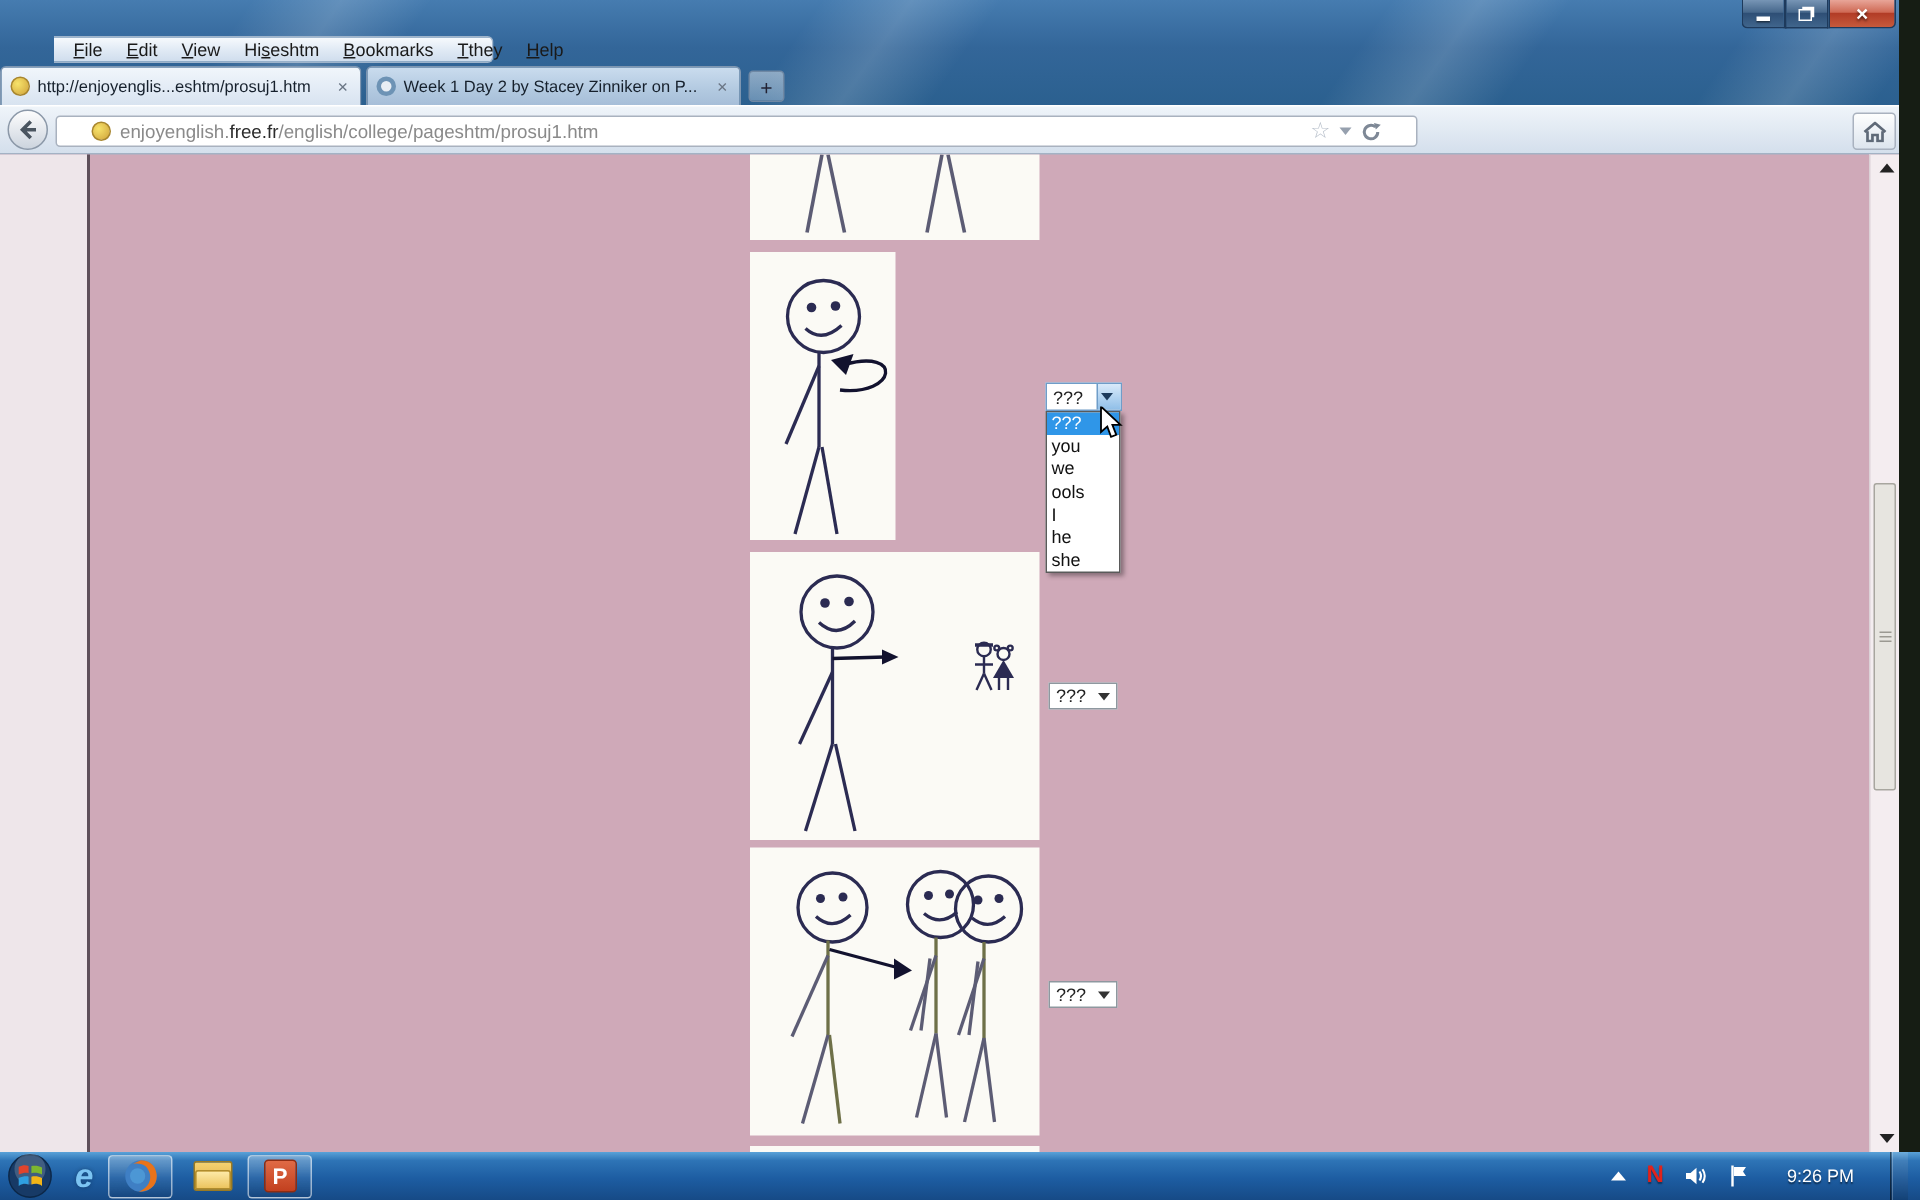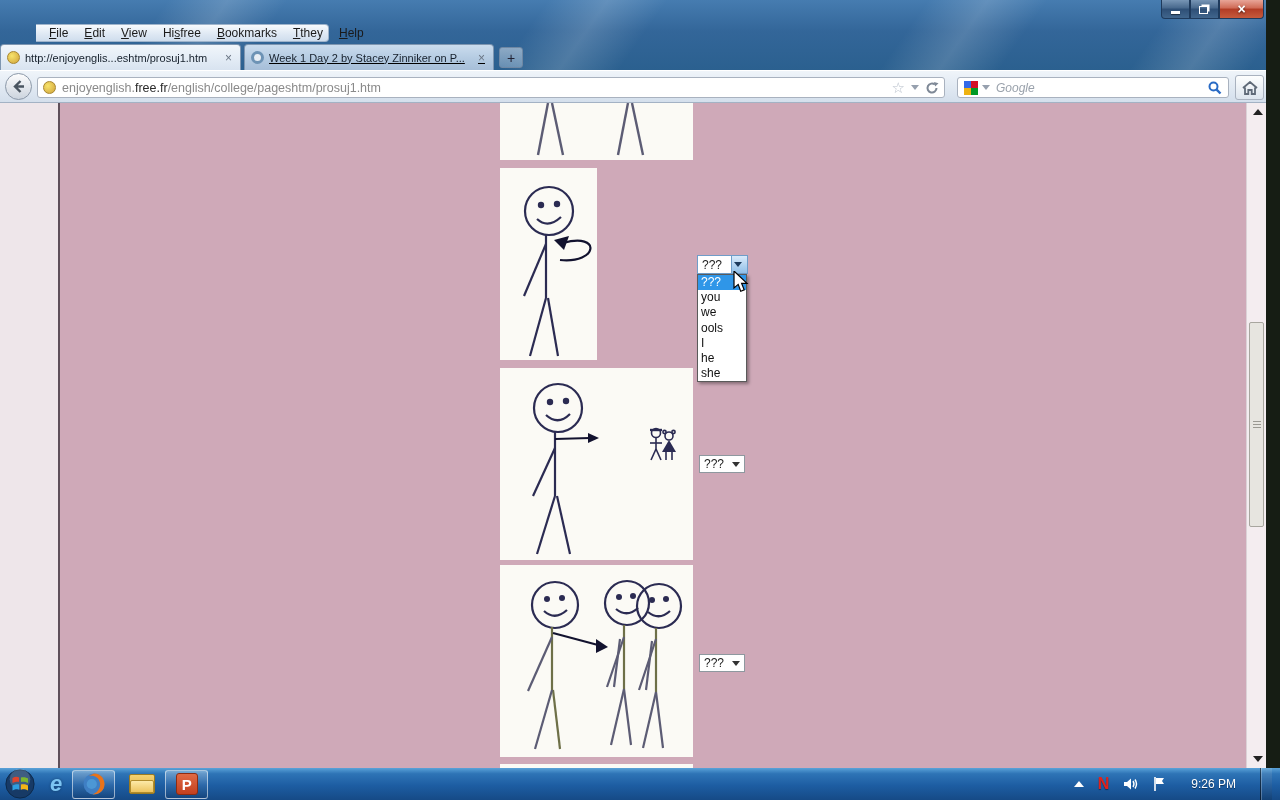--- a/index.html
+++ b/index.html
@@ -35,38 +35,38 @@
     background:linear-gradient(180deg,#f7fafd 0%,#dfe9f4 55%,#cfdded 100%);
     border:1px solid #9fb4cb; border-radius:0 4px 4px 0; border-left:none;
     display:flex; align-items:center; padding-left:6px; gap:2px;margin-left:36px; }
   .menu-item { font-size:12px; color:#1a1a1a; padding:1px 7px; }
   .menu-item .mkey { text-decoration:underline; }
 
   
   .tab { top:44px; height:26px; border:1px solid #7e96b1; border-bottom:none;
     border-radius:4px 4px 0 0; display:flex; align-items:center; padding:0 6px; }
   #tab1 { left:0; width:241px; background:linear-gradient(180deg,#f1f6fb 0%,#e2ebf5 60%,#d8e3f0 100%); }
-  #tab2 { left:244px; width:250px; background:linear-gradient(180deg,#cadcee 0%,#b2c9e0 60%,#a6bed8 100%);text-decoration:underline; }
+  #tab2 { left:244px; width:250px; background:linear-gradient(180deg,#cadcee 0%,#b2c9e0 60%,#a6bed8 100%); }
   .tab-title { flex:1; font-size:11px; color:#16202c; white-space:nowrap; overflow:hidden; text-overflow:ellipsis; margin:16px 5px; }
   .tab-close { font-size:12px; color:#6b7685; line-height:1; padding:0 2px; }
   .favicon-yellow { width:13px; height:13px; border-radius:50%; background:radial-gradient(circle at 35% 35%,#f7e36b,#d9b picks 0); background:radial-gradient(circle at 35% 35%,#f7e36b,#cfa23a); border:1px solid #a8862e; flex:none; }
   .favicon-prezi { width:13px; height:13px; border-radius:50%; background:#e8eef4; border:3px solid #6d93b5; flex:none; }
   #new-tab-btn { left:499px; top:47px; width:24px; height:21px; border:1px solid #6f88a4; border-radius:3px;
     background:linear-gradient(180deg,rgba(255,255,255,.45),rgba(215,230,245,.35));
     color:#223; font-size:14px; display:flex; align-items:center; justify-content:center; }
 
   
   #navbar { left:0; top:70px; width:1266px; height:33px;
     background:linear-gradient(180deg,#f0f5fa 0%,#e2eaf3 50%,#d4dfec 100%);
     border-bottom:1px solid #a3b2c4; box-shadow:inset 0 1px 0 #fff; }
   #back-btn { left:5px; top:73px; width:27px; height:27px; border-radius:50%;
     background:linear-gradient(180deg,#fdfdfd,#ccd4de); border:1px solid #8b98a8;
     display:flex; align-items:center; justify-content:center; }
   #urlbar { left:37px; top:77px; width:908px; height:21px; background:#fff;
-    border:1px solid #a9b2bf; border-radius:3px; display:flex; align-items:center; padding:0 5px; }
+    border:1px solid #a9b2bf; border-radius:3px; display:flex; align-items:center; padding:0 23px; }
   .urlfav { width:13px; height:13px; border-radius:50%; background:radial-gradient(circle at 35% 35%,#f7e36b,#cfa23a); border:1px solid #a8862e; flex:none; margin-right:6px; }
   #url-text { flex:1; font-size:12.5px; color:#8a8a8a; white-space:nowrap; overflow:hidden; }
   #url-text .domain { color:#2b2b2b; }
   .urlbar-icons { display:flex; align-items:center; gap:6px; }
   .star-icon { font-size:15px; color:#b9c1cc; line-height:1; }
   .chev { width:0; height:0; border-left:4px solid transparent; border-right:4px solid transparent; border-top:5px solid #96a0ae; }
 
   #searchbox { left:957px; top:77px; width:272px; height:21px; background:#fff;
     border:1px solid #a9b2bf; border-radius:3px; display:flex; align-items:center; padding:0 6px; }
   #search-placeholder { flex:1; font-size:12px; font-style:italic; color:#9aa2ac; margin-left:6px; }
@@ -157,21 +157,21 @@
       </div>
     <div class="wbtn" id="close-btn">
         <span class="x-glyph">×</span>
       </div>
   </div>
 
   <div id="menubar" class="abs">
     <span class="menu-item"><span></span><span class="mkey">F</span><span>ile</span></span>
     <span class="menu-item"><span></span><span class="mkey">E</span><span>dit</span></span>
     <span class="menu-item"><span></span><span class="mkey">V</span><span>iew</span></span>
-    <span class="menu-item"><span>Hi</span><span class="mkey">s</span><span>free</span></span>
+    <span class="menu-item"><span>Hi</span><span class="mkey">s</span><span>eshtm</span></span>
     <span class="menu-item"><span></span><span class="mkey">B</span><span>ookmarks</span></span>
     <span class="menu-item"><span></span><span class="mkey">T</span><span>they</span></span>
     <span class="menu-item"><span></span><span class="mkey">H</span><span>elp</span></span>
   </div>
 
   <div id="tab1" class="abs tab">
     <span class="favicon-yellow"></span>
     <span class="tab-title">http://enjoyenglis...eshtm/prosuj1.htm</span>
     <span class="tab-close">×</span>
   </div>
@@ -192,34 +192,20 @@
     <span class="urlfav"></span>
     <span id="url-text"><span>enjoyenglish.</span><span class="domain">free.fr</span><span>/english/college/pageshtm/prosuj1.htm</span></span>
     <span class="urlbar-icons">
       <span class="star-icon">☆</span>
       <span class="chev"></span>
       <svg width="14" height="14" viewBox="0 0 14 14">
         <path d="M11.5,7 a4.5,4.5 0 1 1 -1.6,-3.4" stroke="#7e8896" stroke-width="2" fill="none"></path>
         <polygon points="9,1 13.5,2.2 10.2,5.4" fill="#7e8896"></polygon>
       </svg>
     </span>
-  </div>
-  <div id="searchbox" class="abs">
-    <svg width="14" height="14" viewBox="0 0 14 14">
-      <rect x="0" y="0" width="7" height="7" fill="#3369e8"></rect>
-      <rect x="7" y="0" width="7" height="7" fill="#d50f25"></rect>
-      <rect x="0" y="7" width="7" height="7" fill="#eeb211"></rect>
-      <rect x="7" y="7" width="7" height="7" fill="#009925"></rect>
-    </svg>
-    <span class="chev" style="margin-left:4px;"></span>
-    <span id="search-placeholder">Google</span>
-    <svg width="14" height="14" viewBox="0 0 14 14">
-      <circle cx="5.5" cy="5.5" r="4" stroke="#2a6bc5" stroke-width="2" fill="none"></circle>
-      <line x1="8.6" y1="8.6" x2="12.5" y2="12.5" stroke="#2a6bc5" stroke-width="2.4"></line>
-    </svg>
   </div>
   <div id="home-btn" class="abs">
     <svg width="16" height="14" viewBox="0 0 16 14">
       <path d="M1,7 L8,1 L15,7 M3,6.5 L3,13 L6.3,13 L6.3,9 L9.7,9 L9.7,13 L13,13 L13,6.5" stroke="#5f6a78" stroke-width="1.8" fill="none"></path>
     </svg>
   </div>
 
   <div id="page-left-margin" class="abs"></div>
   <div id="page-separator" class="abs"></div>
 

